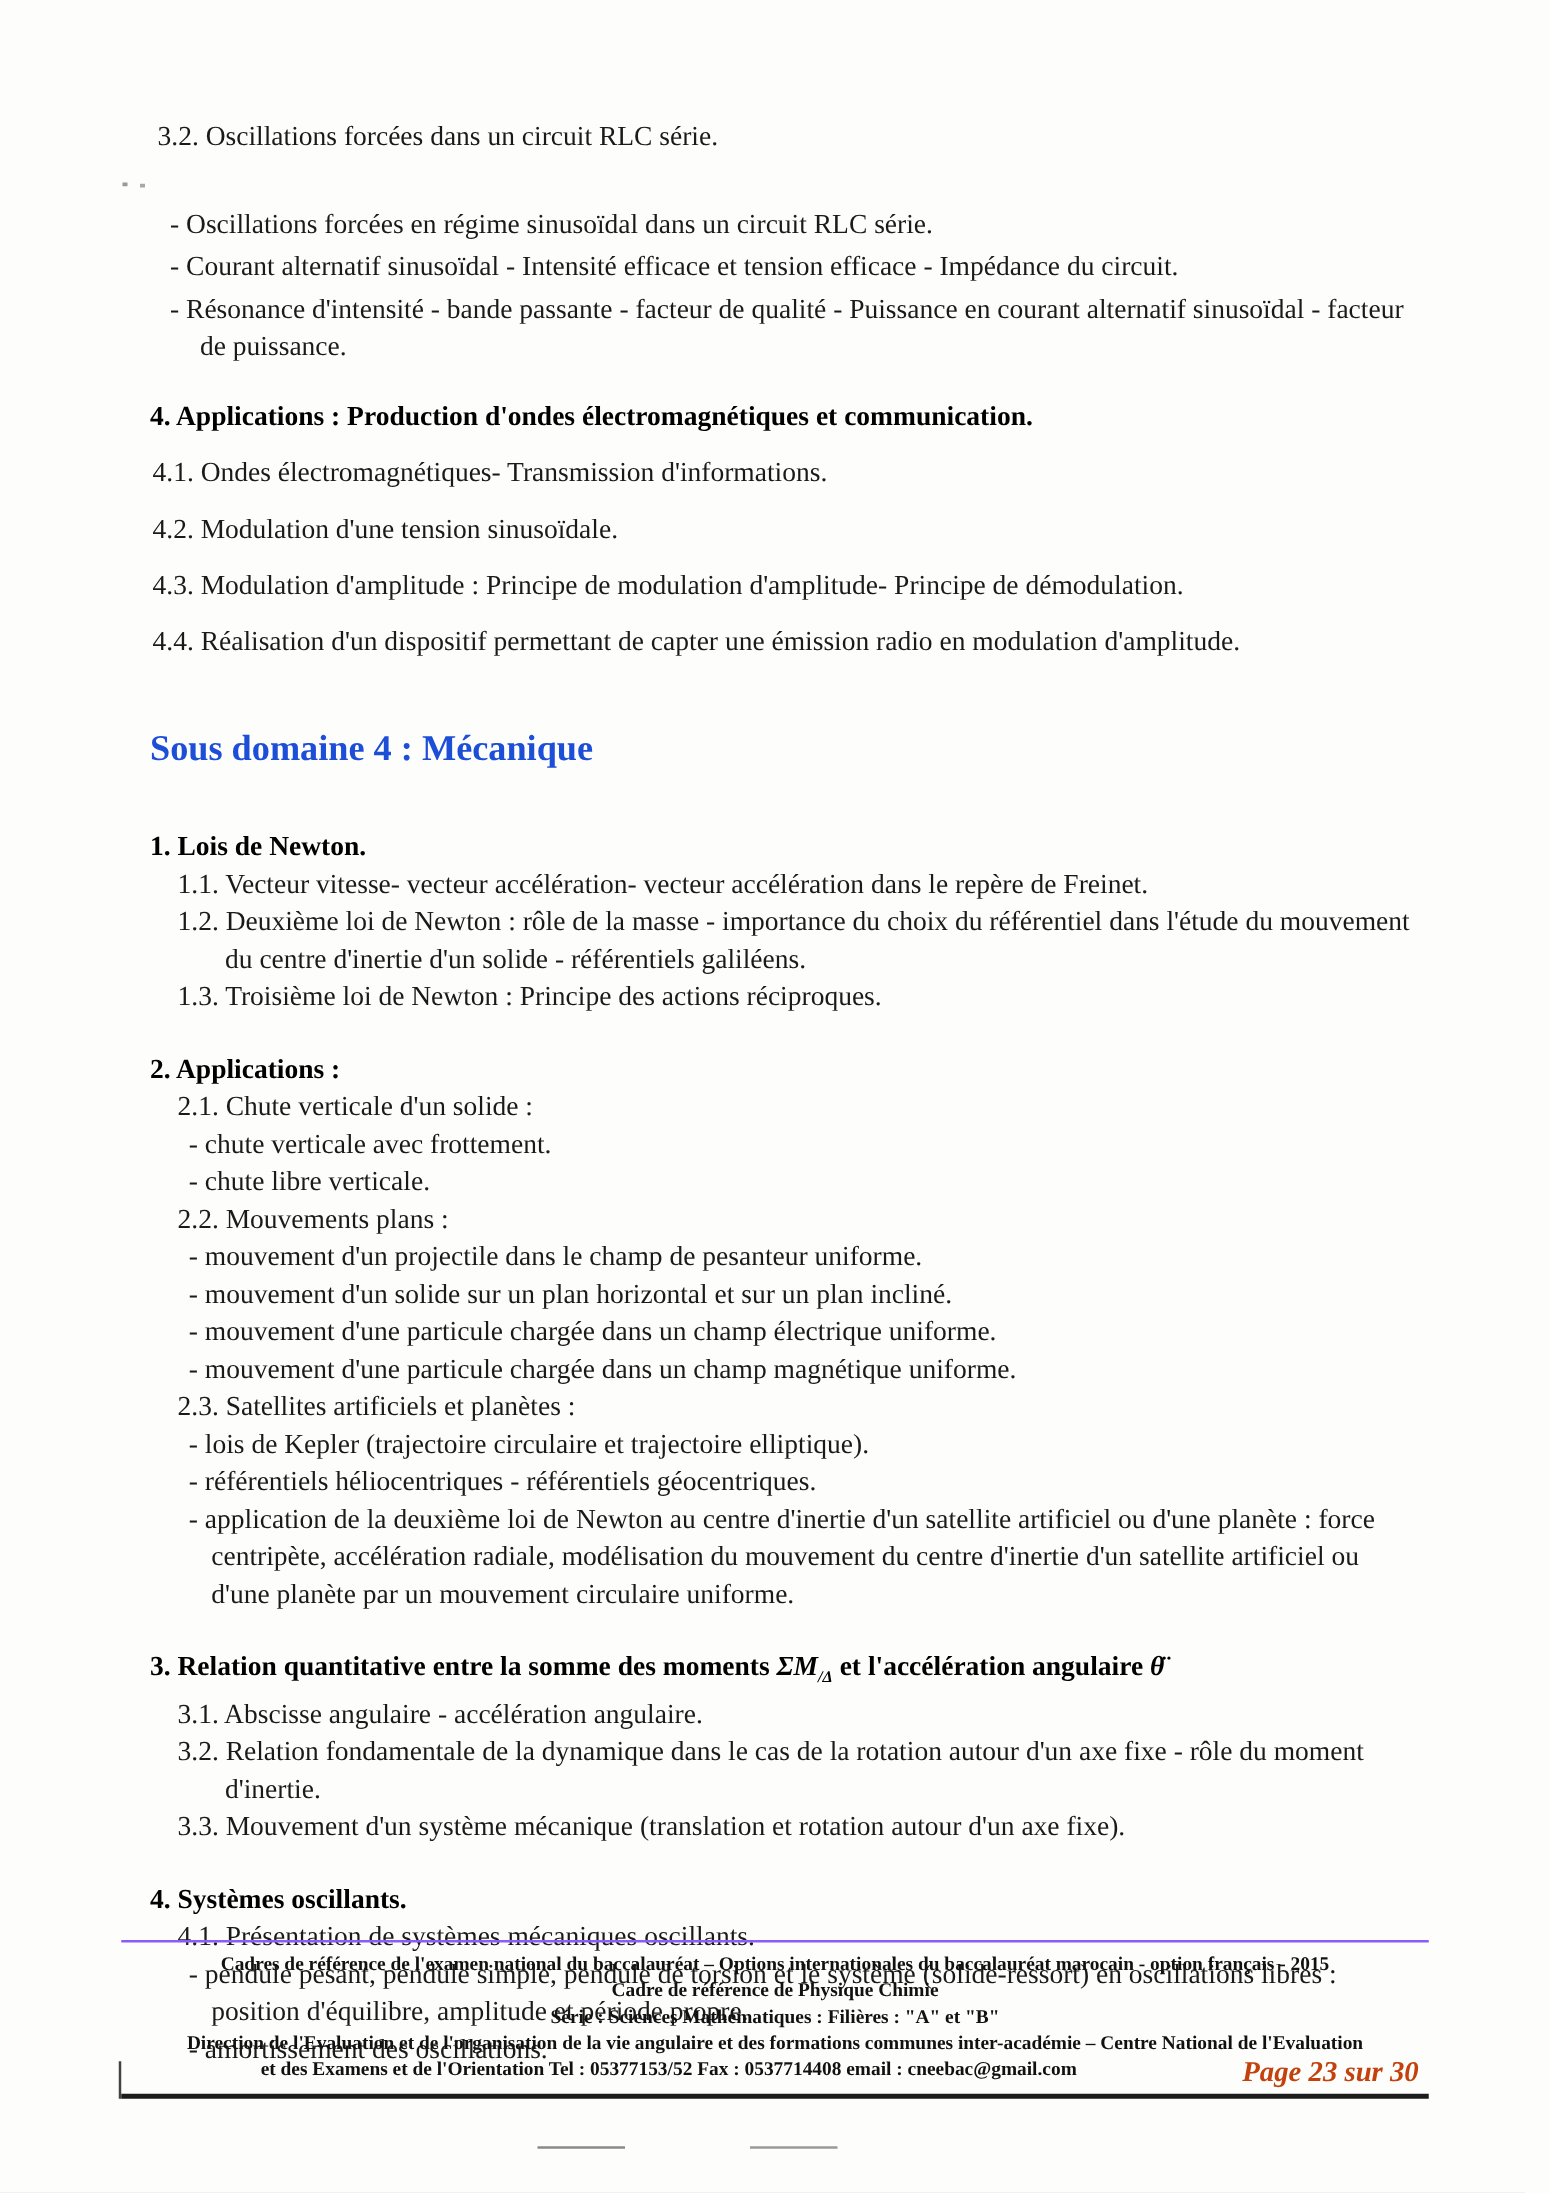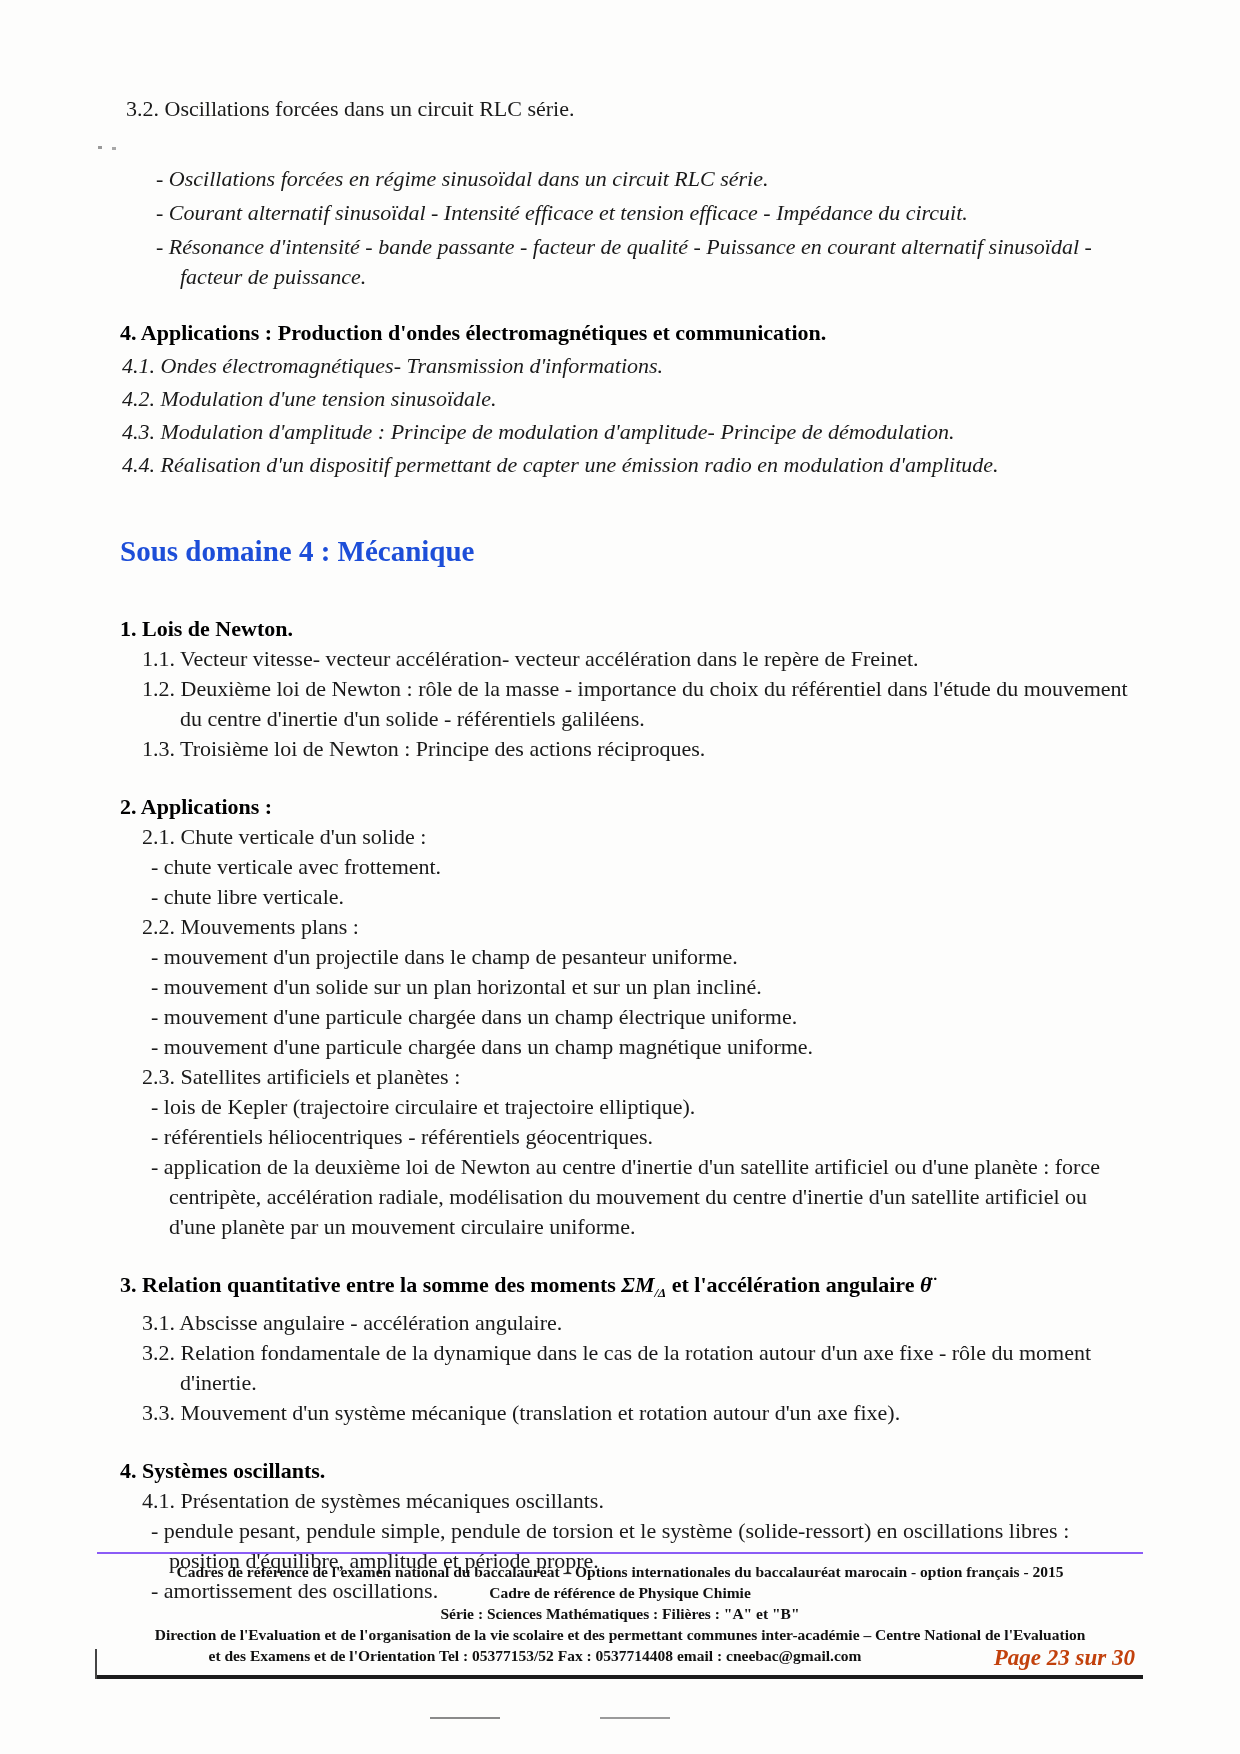--- a/index.html
+++ b/index.html
@@ -12,26 +12,26 @@
     color:#1a1a1a;
     overflow:hidden;
     -webkit-font-smoothing:antialiased;
   }
   .content { position:absolute; left:120px; top:94px; width:1016px; }
   .txt { font-size:22px; line-height:30px; }
   .bold { font-weight:bold; color:#000; }
 
   
   .s32-title { margin:0 0 40px 6px; }
-  .s32-bullets { margin-left:36px;font-style:italic; }
+  .s32-bullets { margin-left:16px; }
   .s32-bullet { padding-left:24px; text-indent:-24px; margin-bottom:4px; }
 
   
   .ondes-title { margin-top:26px; }
-  .ondes-item { margin-top:3px; margin-left:2px;font-style:italic; }
+  .ondes-item { margin-top:15px; margin-left:2px; }
 
   
   .domain-title { font-size:29px; line-height:34px; margin-top:54px; font-weight:bold; color:#1d4ed8; }
 
   
   .sec-title { margin-top:46px; }
   .sec-title.tight { margin-top:28px; }
   .sub-item { margin-left:22px; padding-left:38px; text-indent:-38px; }
   .dash-line { margin-left:31px; padding-left:18px; text-indent:-18px; }
   .math { font-style:italic; }
@@ -107,20 +107,20 @@
     <div class="txt sub-item">4.1. Présentation de systèmes mécaniques oscillants.</div>
     <div class="txt dash-line">- pendule pesant, pendule simple, pendule de torsion et le système (solide-ressort) en oscillations libres : position d'équilibre, amplitude et période propre.</div>
     <div class="txt dash-line">- amortissement des oscillations.</div>
 
   </div>
 
   <div class="footer">
     <div class="f-line">Cadres de référence de l'examen national du baccalauréat – Options internationales du baccalauréat marocain - option français - 2015</div>
     <div class="f-line">Cadre de référence de Physique Chimie</div>
     <div class="f-line">Série : Sciences Mathématiques : Filières :  "A" et "B"</div>
-    <div class="f-line">Direction de l'Evaluation et de l'organisation de la vie scolaire et des permettant communes inter-académie – Centre National de l'Evaluation</div>
+    <div class="f-line">Direction de l'Evaluation et de l'organisation de la vie angulaire et des formations communes inter-académie – Centre National de l'Evaluation</div>
     <div class="f-line f-last">
       <span>et des Examens et de l'Orientation Tel : 05377153/52   Fax : 0537714408   email : cneebac@gmail.com</span>
       <span class="f-page">Page 23 sur 30</span>
     </div>
   </div>
   <div class="artifact-underline"></div>
 </div>
 
 </body></html>

